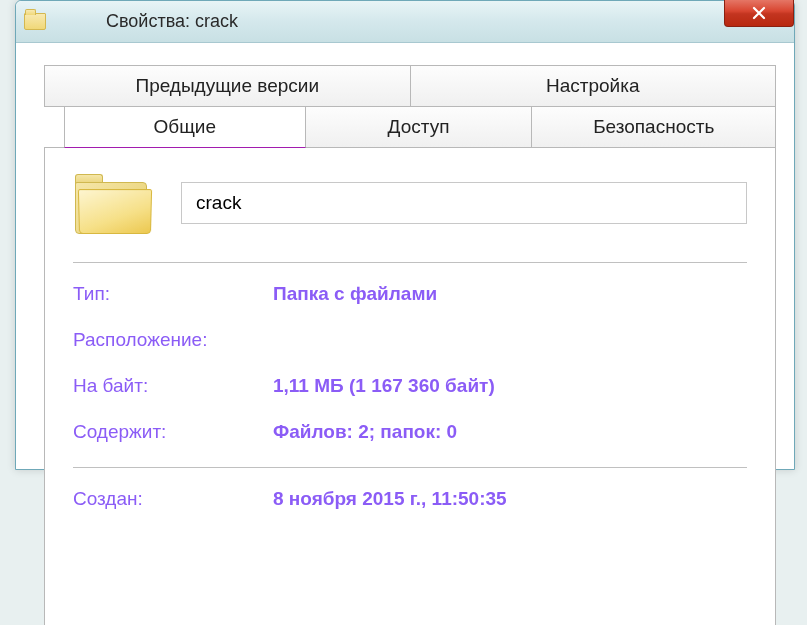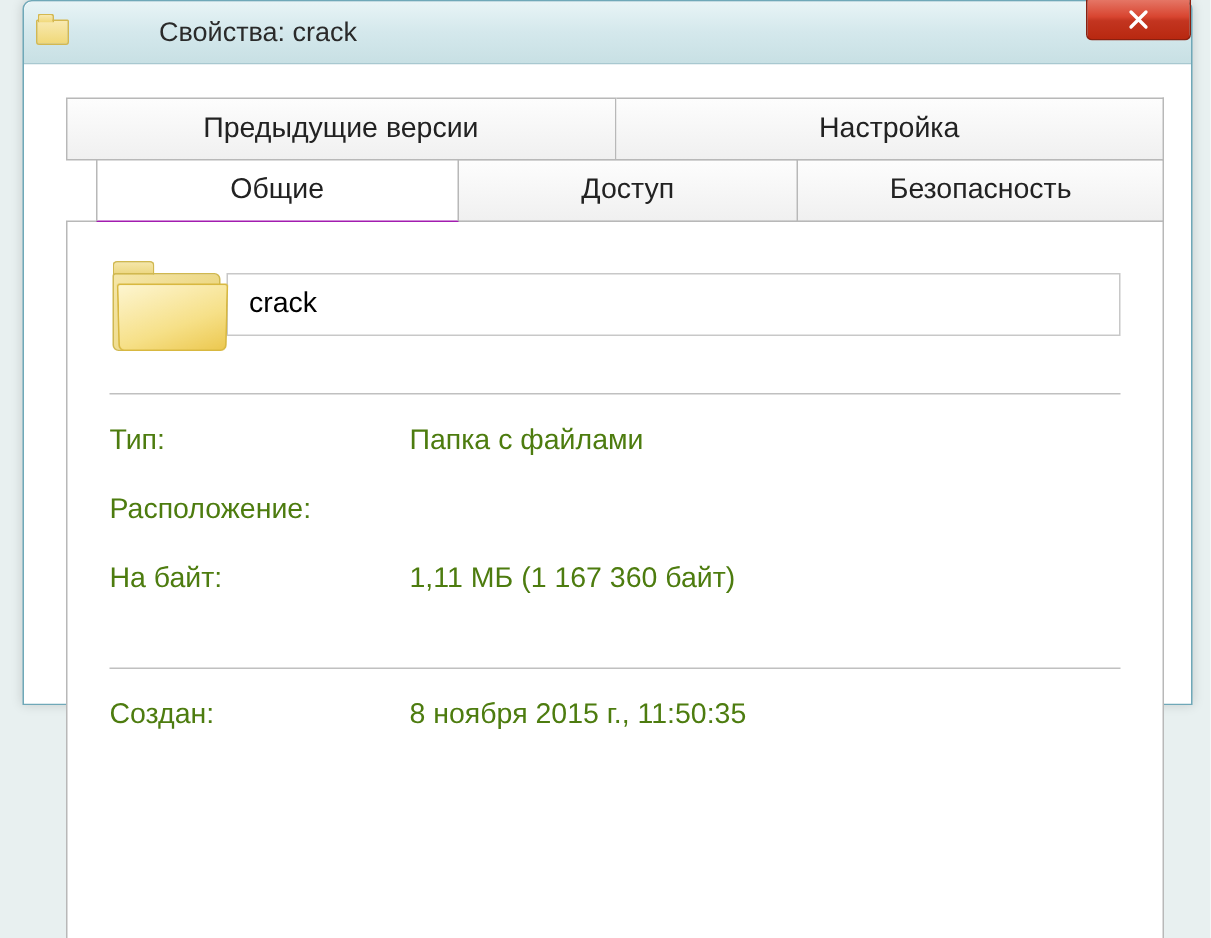--- a/index.html
+++ b/index.html
@@ -142,20 +142,21 @@
       border-top: 1px solid #b8b8b8;
       margin-top: -1px;
       padding: 24px 28px 0 28px;
       background: #fff;
       height: 480px;
     }
     
     .top-row {
       display: flex;
       align-items: center;
+      gap: 30px;
       margin-bottom: 28px;
     }
     
     .folder-icon-large {
       width: 78px;
       height: 62px;
       position: relative;
     }
     .folder-back {
       position: absolute;
@@ -204,27 +205,28 @@
     .divider {
       border: none;
       border-top: 1px solid #c0c0c0;
       margin: 0 0 20px 0;
     }
     
     .prop-row {
       display: flex;
       margin-bottom: 24px;
       font-size: 19px;
-      color: #4d7c0f;
+      color: #8b5cf6;
     }
     .prop-label {
       width: 200px;
     }
     .prop-value {
       flex: 1;
+      font-weight: bold;
     }
   </style>
 </head>
 <body>
 
 <div class="window">
 
   <div class="titlebar">
     <div class="titlebar-icon">
       <div class="folder-icon-small"></div>
@@ -272,20 +274,22 @@
         <div class="prop-label">Расположение:</div>
       </div>
 
 
       <div class="prop-row">
         <div class="prop-label">На байт:</div>
         <div class="prop-value">1,11 МБ (1 167 360 байт)</div>
       </div>
 
       <div class="prop-row">
+        <div class="prop-label">Содержит:</div>
+        <div class="prop-value">Файлов: 2; папок: 0</div>
       </div>
 
       <hr class="divider">
 
       <div class="prop-row">
         <div class="prop-label">Создан:</div>
         <div class="prop-value">8 ноября 2015 г., 11:50:35</div>
       </div>
 
     </div>

